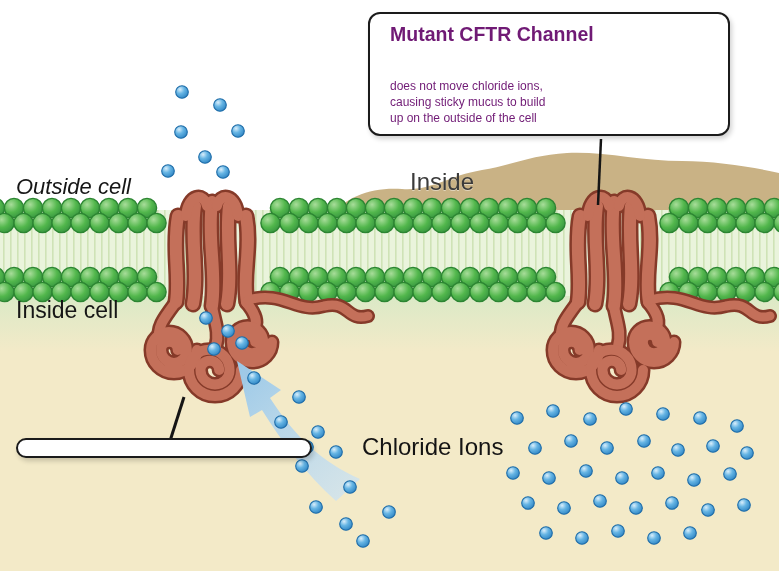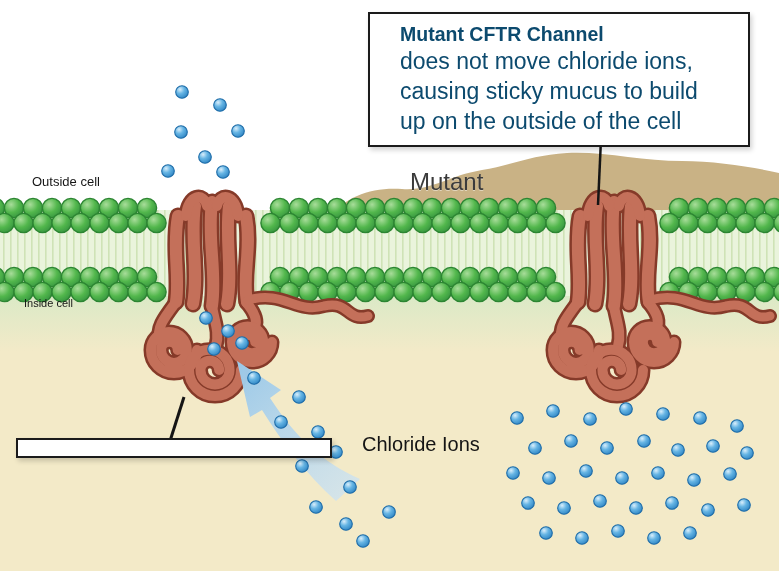--- a/index.html
+++ b/index.html
@@ -1,27 +1,27 @@
 <!DOCTYPE html>
 <html style="--membrane-head-green: #4fb44c; --membrane-head-stroke: #2c8532; --ion-fill: #4aa3da; --ion-stroke: #1e6ca8; --protein-fill: #c4705a; --protein-outline: #853a29; --mucus-tan: #c9b285; --inside-cell-cream: #f3eac8; --arrow-blue: #b9d8ee;"><head>
 <meta charset="utf-8">
 <style>
   html,body{margin:0;padding:0;background:#ffffff;}
   .stage{position:relative;width:779px;height:571px;overflow:hidden;background:#fff;
          font-family:"Liberation Sans",sans-serif;}
   .stage svg{position:absolute;left:0;top:0;}
   .lbl{position:absolute;color:#161616;}
-  #lbl-outside{left:32px;top:174px;font-size:13px;}
-  #lbl-inside{left:24px;top:297px;font-size:11px;}
+  #lbl-outside{left:16px;top:174px;font-size:22px;font-style:italic;}
+  #lbl-inside{left:16px;top:297px;font-size:23px;}
   #lbl-mucus{left:410px;top:168px;font-size:24px;color:#3b3b3b;text-shadow:0 1px 0 rgba(255,255,255,.45);}
-  #lbl-chloride{left:362px;top:433px;font-size:20px;color:#141414;}
-  .callout{position:absolute;background:#ffffff;border:2.5px solid #1b1b1b;border-radius:0;
-           padding:8px 30px;color:#0c4a6e;box-shadow:2px 3px 5px rgba(0,0,0,0.18);}
+  #lbl-chloride{left:362px;top:433px;font-size:24px;color:#141414;}
+  .callout{position:absolute;background:#ffffff;border:2.5px solid #1b1b1b;border-radius:12px;
+           padding:8px 20px;color:#701a75;box-shadow:2px 3px 5px rgba(0,0,0,0.18);}
   .callout .t{font-weight:bold;font-size:19.5px;line-height:1.3;}
-  .callout .b{font-size:23px;line-height:1.3;white-space:pre-line;}
+  .callout .b{font-size:12px;line-height:1.3;white-space:pre-line;margin-top:32px;}
   #callout-mutant{left:368px;top:12px;width:318px;}
   #callout-normal{left:16px;top:438px;width:252px;}
   .mucus{fill:var(--mucus-tan,#c9b285);}
   .cream{fill:var(--inside-cell-cream,#f3eac8);}
 </style>
 </head>
 <body>
 
 <div class="stage">
 
@@ -311,21 +311,21 @@
         <circle cx="546" cy="533" r="6.3" fill="url(#ionGrad)" stroke="#1e6ca8" stroke-width="1.1"></circle>
         <circle cx="582" cy="538" r="6.3" fill="url(#ionGrad)" stroke="#1e6ca8" stroke-width="1.1"></circle>
         <circle cx="618" cy="531" r="6.3" fill="url(#ionGrad)" stroke="#1e6ca8" stroke-width="1.1"></circle>
         <circle cx="654" cy="538" r="6.3" fill="url(#ionGrad)" stroke="#1e6ca8" stroke-width="1.1"></circle>
         <circle cx="690" cy="533" r="6.3" fill="url(#ionGrad)" stroke="#1e6ca8" stroke-width="1.1"></circle>
       </g>
   </svg>
 
   <div class="lbl" id="lbl-outside">Outside cell</div>
   <div class="lbl" id="lbl-inside">Inside cell</div>
-  <div class="lbl" id="lbl-mucus">Mutant</div>
+  <div class="lbl" id="lbl-mucus">Inside</div>
   <div class="lbl" id="lbl-chloride">Chloride Ions</div>
 
   <div class="callout" id="callout-mutant">
     <div class="t">Mutant CFTR Channel</div>
     <div class="b">does not move chloride ions,
 causing sticky mucus to build
 up on the outside of the cell</div>
   </div>
 
   <div class="callout" id="callout-normal">

